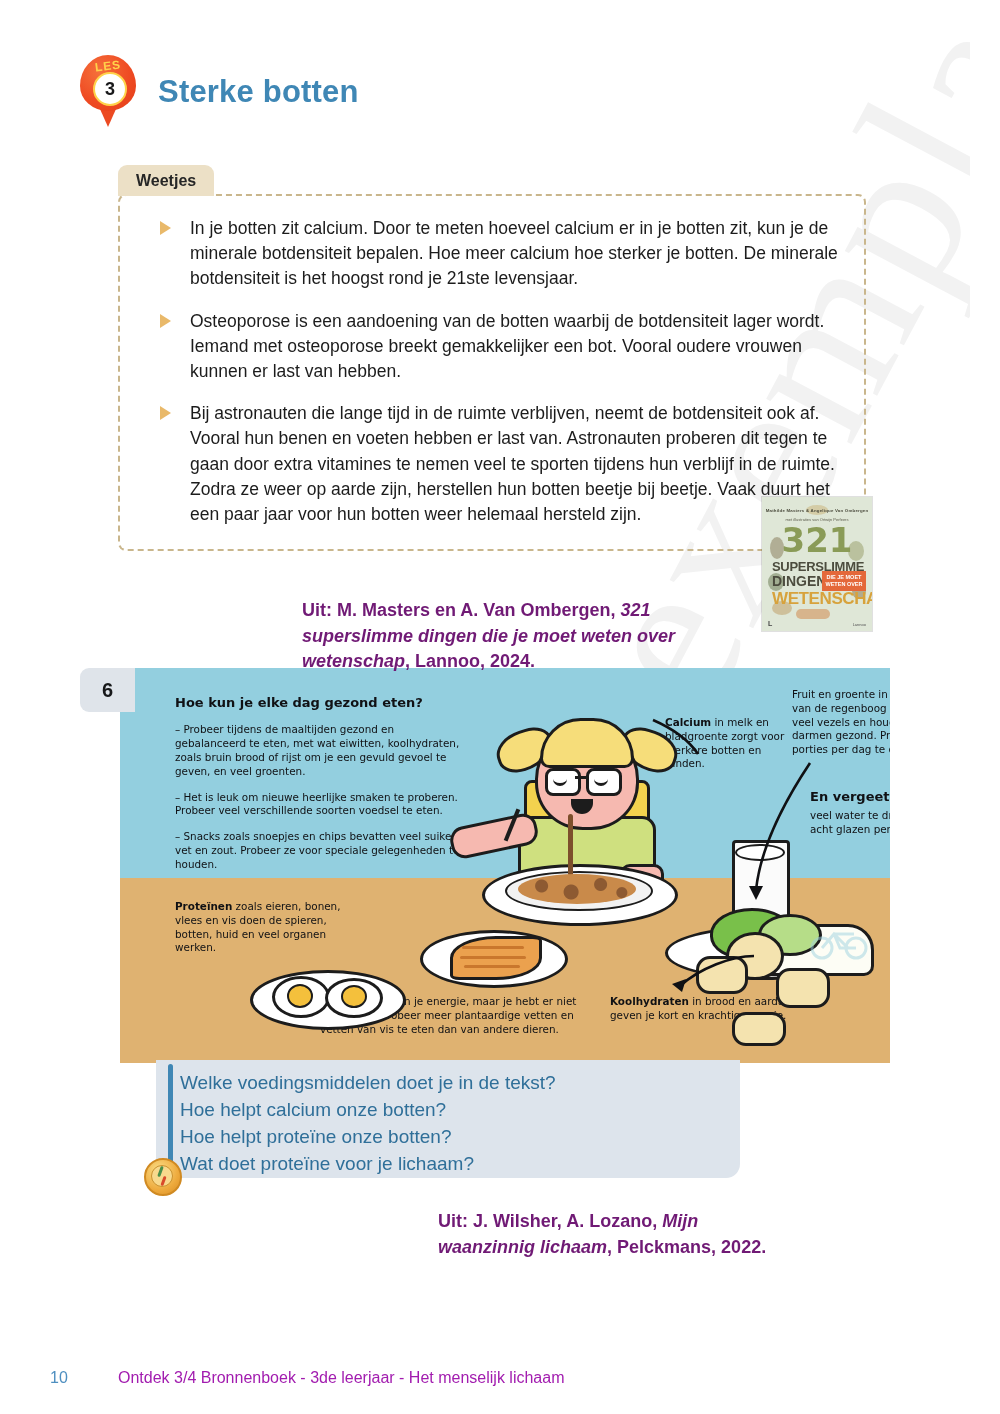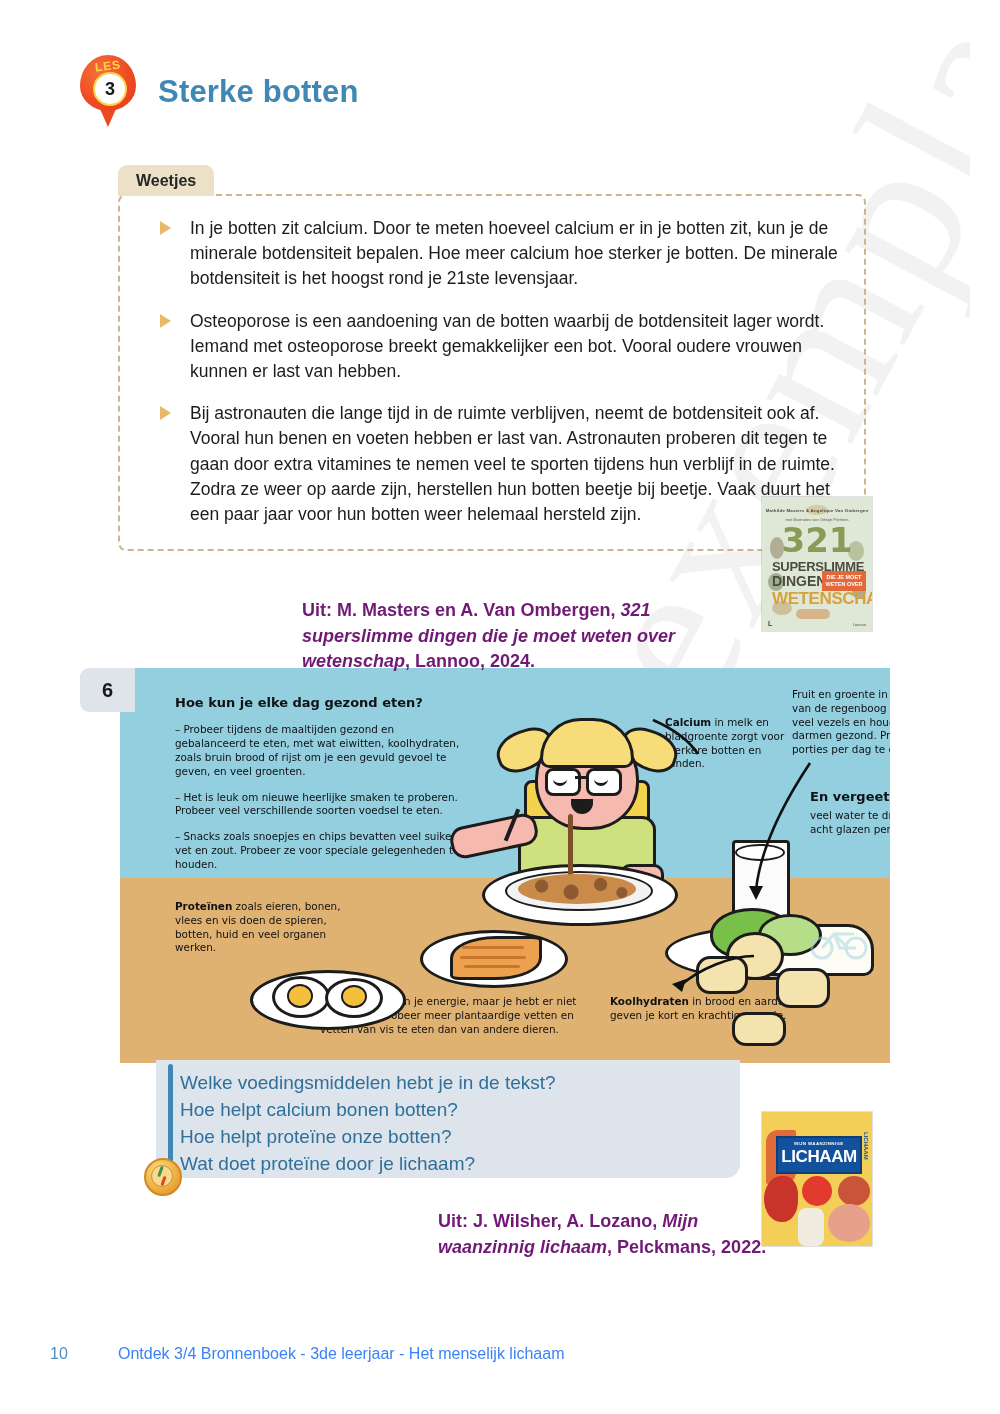--- a/index.html
+++ b/index.html
@@ -221,21 +221,21 @@
     background:radial-gradient(circle at 38% 32%, #fbe08a 0%, #eeab3e 60%, #d98c22 100%);
     border:2px solid #d08a22;z-index:8;
   }
   .compass-in{position:absolute;left:5px;top:5px;width:20px;height:20px;border-radius:50%;background:#f8d98d;border:1px solid #c9912f;}
   .compass-n1{position:absolute;left:13px;top:6px;width:3px;height:11px;background:#4b8f49;border-radius:2px;transform:rotate(20deg);}
   .compass-n2{position:absolute;left:16px;top:16px;width:3px;height:10px;background:#d94a2a;border-radius:2px;transform:rotate(20deg);}
 
   
   .footer{position:absolute;left:50px;top:1345px;display:flex;align-items:baseline;z-index:5;}
   .footer-page{font-size:16px;color:#4e8fc0;width:68px;}
-  .footer-text{font-size:16px;color:#3b82f6;}
+  .footer-text{font-size:16px;color:#a21caf;margin-top:24px;}
 </style>
 </head>
 <body>
 
 <div class="page">
 
   <div class="watermark">
 
     <span class="wm2">Leerexemplaar</span>
   </div>
@@ -382,45 +382,32 @@
 
       <div class="ig-text ig-kool">
         <span class="ig-b">Koolhydraten</span><span> in brood en aardappelen geven je kort en krachtig energie.</span>
       </div>
     </div>
   </div>
 
   <div class="qbox">
     <div class="qbar"></div>
     <ul class="qlist">
-      <li>Welke voedingsmiddelen hebt je in de tekst?</li>
-      <li>Hoe helpt calcium bonen botten?</li>
+      <li>Welke voedingsmiddelen doet je in de tekst?</li>
+      <li>Hoe helpt calcium onze botten?</li>
       <li>Hoe helpt proteïne onze botten?</li>
-      <li>Wat doet proteïne door je lichaam?</li>
+      <li>Wat doet proteïne voor je lichaam?</li>
     </ul>
   </div>
   <div class="compass">
     <div class="compass-in"></div>
     <div class="compass-n1"></div>
     <div class="compass-n2"></div>
   </div>
 
-  <div class="bookcover cover2">
-    <div class="c2-sh" style="left:4px;top:18px;width:30px;height:54px;background:#e06a3a;border-radius:12px 2px 12px 2px;"></div>
-    <div class="c2-sh" style="left:2px;top:64px;width:34px;height:46px;background:#c8342c;border-radius:50% 40% 45% 50%;"></div>
-    <div class="c2-sh" style="left:76px;top:64px;width:32px;height:30px;background:#c9543a;border-radius:50%;"></div>
-    <div class="c2-sh" style="left:66px;top:92px;width:42px;height:38px;background:#e6a08c;border-radius:50%;"></div>
-    <div class="c2-sh" style="left:36px;top:96px;width:26px;height:38px;background:#f0ece0;border-radius:8px;"></div>
-    <div class="c2-band">
-      <div class="c2-small">MIJN WAANZINNIGE</div>
-      <div class="c2-big">LICHAAM</div>
-    </div>
-    <div class="c2-dot"></div>
-    <div class="c2-side">LICHAAM</div>
-  </div>
 
   <div class="cite cite2">
     <span>Uit: J. Wilsher, A. Lozano, </span><i>Mijn waanzinnig lichaam</i><span>, Pelckmans, 2022.</span>
   </div>
 
   <div class="footer">
     <div class="footer-page">10</div>
     <div class="footer-text">Ontdek 3/4 Bronnenboek - 3de leerjaar - Het menselijk lichaam</div>
   </div>
 

